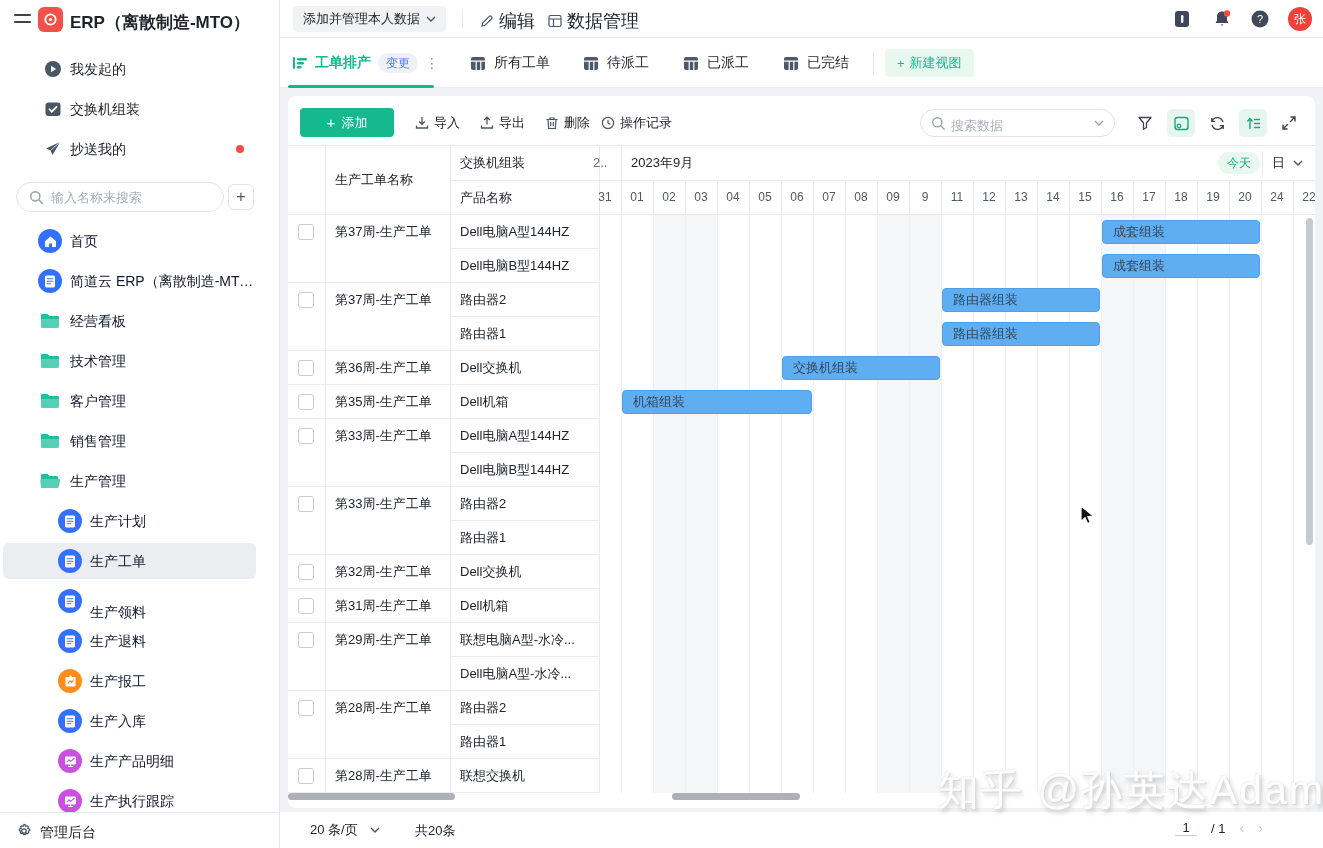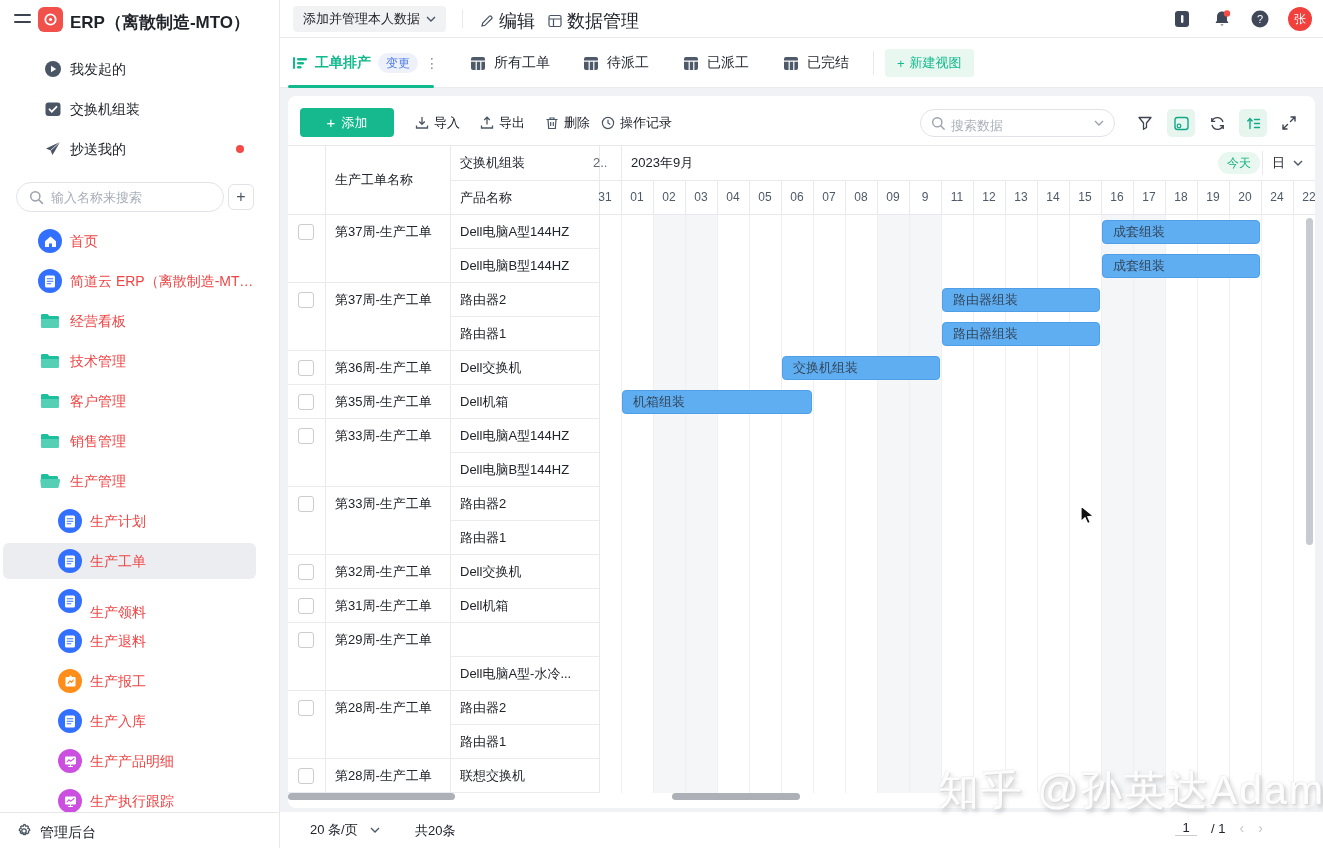--- a/index.html
+++ b/index.html
@@ -19,21 +19,21 @@
   .quick-item .qi-label { position:absolute; left:70px; top:12px; font-size:14px; color:#20242b; }
   .red-dot { position:absolute; width:8px; height:8px; border-radius:50%; background:#f54a45; }
   #sb-search { position:absolute; left:16px; top:182px; width:208px; height:30px; border:1px solid #e0e3e9; border-radius:15px; background:#fff; }
   #sb-search input { position:absolute; left:34px; top:1px; width:165px; height:26px; border:0; outline:0; font-size:13px; color:#20242b; background:transparent; }
   #sb-search input::placeholder { color:#a8adb8; }
   #sb-search .mag { position:absolute; left:12px; top:7px; }
   #sb-add-btn { position:absolute; left:228px; top:184px; width:26px; height:26px; border:1px solid #e0e3e9; border-radius:6px; background:#fff; cursor:pointer; color:#4a5565; font-size:16px; line-height:24px; text-align:center; }
   .nav-item { position:absolute; left:0; width:280px; height:40px; cursor:pointer; }
   .nav-item.selected .nav-bg { position:absolute; left:3px; top:2px; width:253px; height:36px; background:#ebedf1; border-radius:6px; }
   .nav-ic { position:absolute; top:8px; width:24px; height:24px; border-radius:50%; display:flex; align-items:center; justify-content:center; }
-  .nav-label { position:absolute; top:12px; font-size:14px; color:#ef4444; white-space:nowrap; overflow:hidden; text-overflow:ellipsis; max-width:185px; }
+  .nav-label { position:absolute; top:12px; font-size:14px; color:#0f172a; white-space:nowrap; overflow:hidden; text-overflow:ellipsis; max-width:185px; }
   #sb-foot { position:absolute; left:0; top:812px; width:279px; height:36px; background:#fff; border-top:1px solid #e6e8eb; z-index:6; }
   #sb-foot .gear { position:absolute; left:16px; top:10px; }
   #sb-foot .lbl { position:absolute; left:40px; top:11px; font-size:14px; color:#20242b; }
 
   
   #topbar { position:absolute; left:280px; top:0; width:1043px; height:38px; background:#fff; border-bottom:1px solid #e9ebee; z-index:4; }
   #scope-pill { position:absolute; left:13px; top:6px; height:26px; padding:0 10px; background:#f1f2f4; border-radius:4px; display:flex; align-items:center; gap:6px; cursor:pointer; font-size:13px; color:#20242b; }
   .tb-divider { position:absolute; top:10px; width:1px; height:18px; background:#e6e8eb; }
   .tb-btn { position:absolute; top:9px; display:flex; align-items:center; gap:5px; cursor:pointer; font-size:18px; color:#20242b; }
   .tr-icon { position:absolute; top:9px; cursor:pointer; }
@@ -621,20 +621,21 @@
         <div class="row-check" style="top: 419px;"></div>
         <div class="row-order" style="top: 410px;">第32周-生产工单</div>
         <div class="row-product" style="top: 410px;">Dell交换机</div>
         <div class="gline" style="left: 0px; top: 477px; width: 311px; height: 1px; background: rgb(233, 235, 239);"></div>
         <div class="row-check" style="top: 453px;"></div>
         <div class="row-order" style="top: 444px;">第31周-生产工单</div>
         <div class="row-product" style="top: 444px;">Dell机箱</div>
         <div class="gline" style="left: 162px; top: 511px; width: 149px; height: 1px; background: rgb(233, 235, 239);"></div>
         <div class="row-check" style="top: 487px;"></div>
         <div class="row-order" style="top: 478px;">第29周-生产工单</div>
+        <div class="row-product" style="top: 478px;">联想电脑A型-水冷...</div>
         <div class="gline" style="left: 0px; top: 545px; width: 311px; height: 1px; background: rgb(233, 235, 239);"></div>
         <div class="row-product" style="top: 512px;">Dell电脑A型-水冷...</div>
         <div class="gline" style="left: 162px; top: 579px; width: 149px; height: 1px; background: rgb(233, 235, 239);"></div>
         <div class="row-check" style="top: 555px;"></div>
         <div class="row-order" style="top: 546px;">第28周-生产工单</div>
         <div class="row-product" style="top: 546px;">路由器2</div>
         <div class="gline" style="left: 0px; top: 613px; width: 311px; height: 1px; background: rgb(233, 235, 239);"></div>
         <div class="row-product" style="top: 580px;">路由器1</div>
         <div class="gline" style="left: 0px; top: 647px; width: 311px; height: 1px; background: rgb(233, 235, 239);"></div>
         <div class="row-check" style="top: 623px;"></div>

